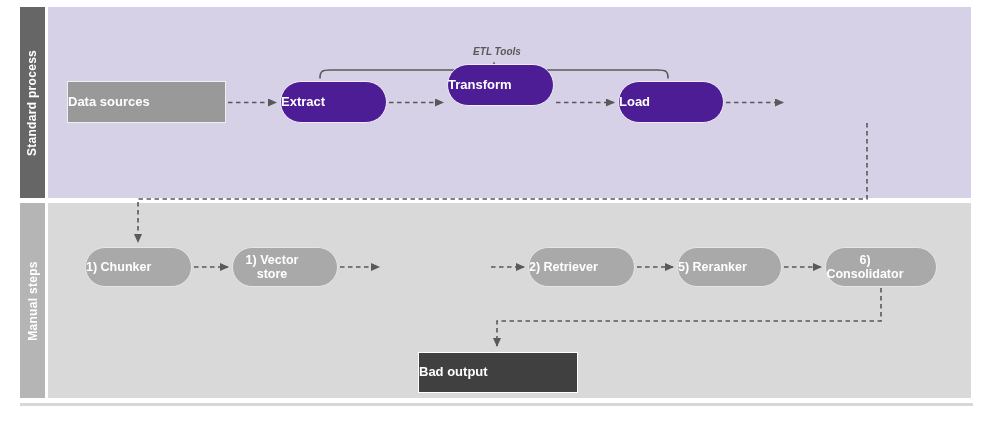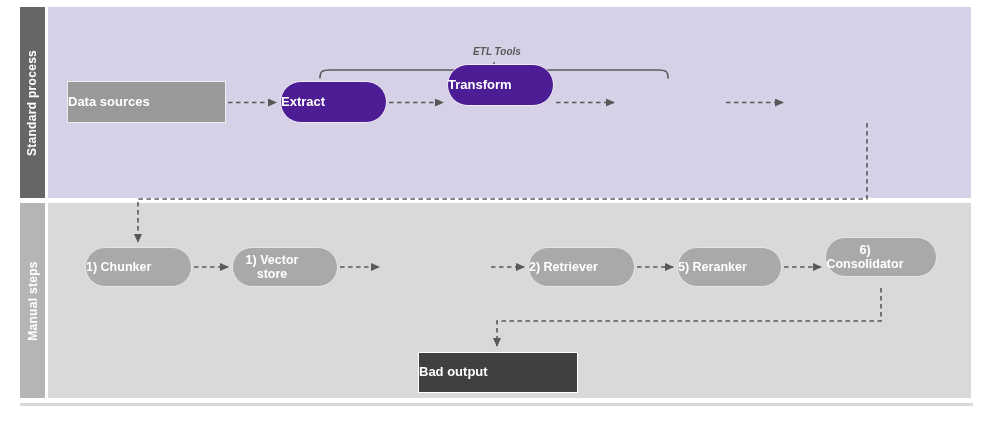--- a/index.html
+++ b/index.html
@@ -83,34 +83,37 @@
 
   <div class="node rect-node" style="left:67px; top:81px; width:159px; height:42px;">
     <span>Data sources</span>
   </div>
   <div class="node etl-pill" style="left:280px; top:81px; width:107px; height:42px;">
     <span>Extract</span>
   </div>
   <div class="node etl-pill" style="left:447px; top:64px; width:107px; height:42px;">
     <span>Transform</span>
   </div>
+  <div class="node etl-pill" style="left:618px; top:81px; width:106px; height:42px;">
+    <span>Load</span>
+  </div>
 
   <div class="node man-pill" style="left:85px; top:247px; width:107px; height:40px;">
     <span>1) Chunker</span>
   </div>
   <div class="node man-pill" style="left:232px; top:247px; width:106px; height:40px;">
     <span class="wrap-narrow">1) Vector store</span>
   </div>
   <div class="node man-pill" style="left:528px; top:247px; width:107px; height:40px;">
     <span>2) Retriever</span>
   </div>
   <div class="node man-pill" style="left:677px; top:247px; width:105px; height:40px;">
     <span>5) Reranker</span>
   </div>
-  <div class="node man-pill" style="left:825px; top:237px; width:112px; height:40px;">
+  <div class="node man-pill" style="left:825px; top:247px; width:112px; height:40px;">
     <span class="wrap-narrow">6) Consolidator</span>
   </div>
 
   <div class="node out-rect" style="left:418px; top:352px; width:160px; height:41px;">
     <span>Bad output</span>
   </div>
 
 </div>
 
 </body></html>

